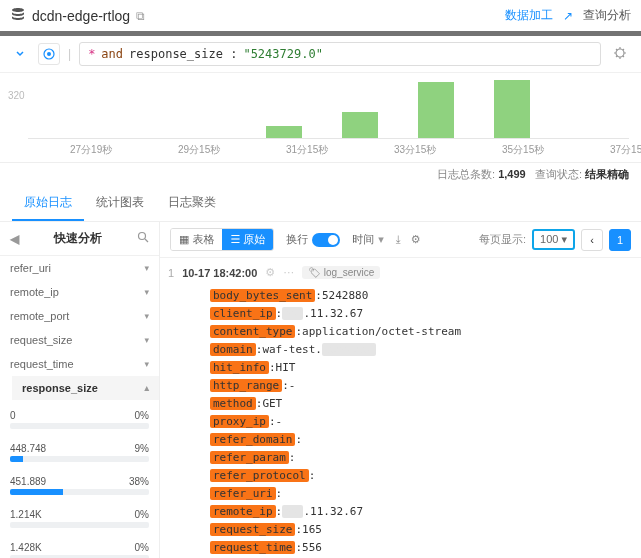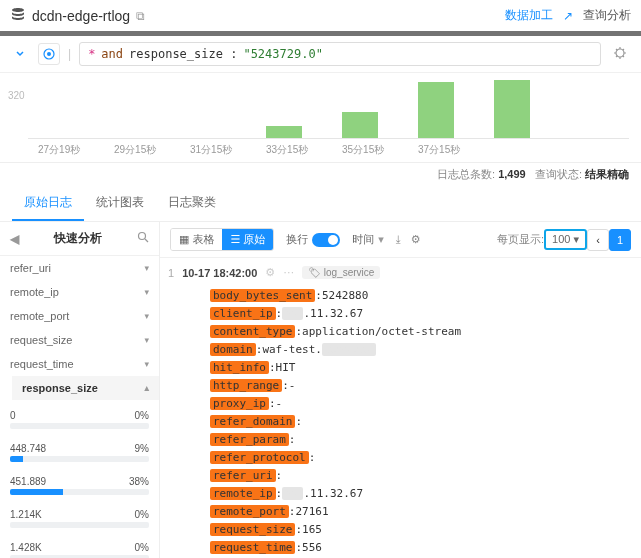--- a/index.html
+++ b/index.html
@@ -49,21 +49,21 @@
   .tok-brown { color:#8b4513; }
   .tok-green { color:#2e7d32; }
   .settings-btn { color:#999; cursor:pointer; padding:0 4px; }
 
   
   .chart-wrap { position:relative; height:90px; padding:6px 12px 0 28px; border-bottom:1px solid #eee; }
   .y-label { position:absolute; left:8px; top:17px; font-size:10px; color:#bbb; }
   .chart { position:relative; height:60px; display:flex; align-items:flex-end; gap:40px; padding-left:10px; border-bottom:1px solid #e5e5e5;}
   .bar { width:36px; background:#8fd27f; }
   .x-labels { display:flex; gap:40px; padding-left:10px; margin-top:4px; font-size:10px; color:#999; }
-  .x-labels span { width:36px; text-align:center; white-space:nowrap; }
+  .x-labels span { width:36px; text-align:center; white-space:nowrap;margin-left:32px; }
   .chart-status { text-align:right; padding:4px 12px; font-size:11px; color:#888; }
   .chart-status b { color:#333; font-weight:600; }
 
   
   .tabs { display:flex; border-bottom:1px solid #eee; padding:0 12px; }
   .tab { padding:8px 12px; font-size:12px; color:#666; cursor:pointer; }
   .tab.active { color:#1890ff; border-bottom:2px solid #1890ff; }
 
   .main-row { display:flex; }
   .sidebar { width:160px; border-right:1px solid #eee; }
@@ -84,21 +84,21 @@
   .toolbar {
     display:flex; align-items:center; justify-content:space-between;
     padding:6px 10px; gap:8px; border-bottom:1px solid #f0f0f0; font-size:11px;
   }
   .toolbar-left { display:flex; align-items:center; gap:4px; }
   .seg { display:flex; border:1px solid #ddd; border-radius:3px; overflow:hidden; }
   .seg button { border:none; background:#fff; padding:3px 8px; font-size:11px; color:#666; cursor:pointer; display:flex; align-items:center; gap:3px;}
   .seg .active { background:#1890ff; color:#fff; }
   .toggle { position:relative; width:28px; height:14px; background:#1890ff; border-radius:7px; display:inline-block; vertical-align:middle;}
   .toggle::after { content:""; position:absolute; right:2px; top:2px; width:10px; height:10px; background:#fff; border-radius:50%; }
-  .toolbar-right { display:flex; align-items:center; gap:0; }
+  .toolbar-right { display:flex; align-items:center; gap:6px; }
   .page-size { border:2px solid #0ea5e9; border-radius:3px; padding:2px 6px; color:#666; cursor:pointer; }
   .pager-btn { width:22px; height:22px; border:1px solid #ddd; border-radius:3px; display:flex; align-items:center; justify-content:center; cursor:pointer;}
   .pager-btn.active { background:#1890ff; color:#fff; border-color:#1890ff; }
 
   .log-area { padding:8px; }
   .log-header { display:flex; align-items:center; gap:8px; font-size:11px; color:#444; margin-bottom:8px;}
   .log-index { color:#aaa; }
   .log-time { font-weight:600; }
   .log-tag { background:#f2f2f2; color:#888; border-radius:3px; padding:1px 6px; font-size:10px; }
   .log-kv-list { padding-left:42px; font-family: Menlo, Consolas, monospace; font-size:11px; line-height:18px; color:#333;}
@@ -318,26 +318,26 @@
         <span style="color:#ccc;">⋯</span>
         <span class="log-tag">🏷 <span>log_service</span></span>
       </div>
       <div class="log-kv-list" id="log-kv-list">
           <div class="log-kv"><span class="kv-key">body_bytes_sent</span>:<span class="kv-val">5242880</span></div>
           <div class="log-kv"><span class="kv-key">client_ip</span>:<span class="kv-val redact">xx</span><span class="kv-val">.11.32.67</span></div>
           <div class="log-kv"><span class="kv-key">content_type</span>:<span class="kv-val">application/octet-stream</span></div>
           <div class="log-kv"><span class="kv-key">domain</span>:<span class="kv-val">waf-test.</span><span class="kv-val redact">xxxxxxx</span></div>
           <div class="log-kv"><span class="kv-key">hit_info</span>:<span class="kv-val">HIT</span></div>
           <div class="log-kv"><span class="kv-key">http_range</span>:<span class="kv-val">-</span></div>
+          <div class="log-kv"><span class="kv-key">method</span>:<span class="kv-val">GET</span></div>
           <div class="log-kv"><span class="kv-key">proxy_ip</span>:<span class="kv-val">-</span></div>
           <div class="log-kv"><span class="kv-key">refer_domain</span>:<span class="kv-val"></span></div>
           <div class="log-kv"><span class="kv-key">refer_param</span>:<span class="kv-val"></span></div>
           <div class="log-kv"><span class="kv-key">refer_protocol</span>:<span class="kv-val"></span></div>
           <div class="log-kv"><span class="kv-key">refer_uri</span>:<span class="kv-val"></span></div>
           <div class="log-kv"><span class="kv-key">remote_ip</span>:<span class="kv-val redact">xx</span><span class="kv-val">.11.32.67</span></div>
-          <div class="log-kv"><span class="kv-key">remote_port</span>:<span class="kv-val">27161</span></div>
           <div class="log-kv"><span class="kv-key">request_size</span>:<span class="kv-val">165</span></div>
           <div class="log-kv"><span class="kv-key">request_time</span>:<span class="kv-val">556</span></div>
         </div>
     </div>
   </div>
 
 </div>
 
 </body></html>

